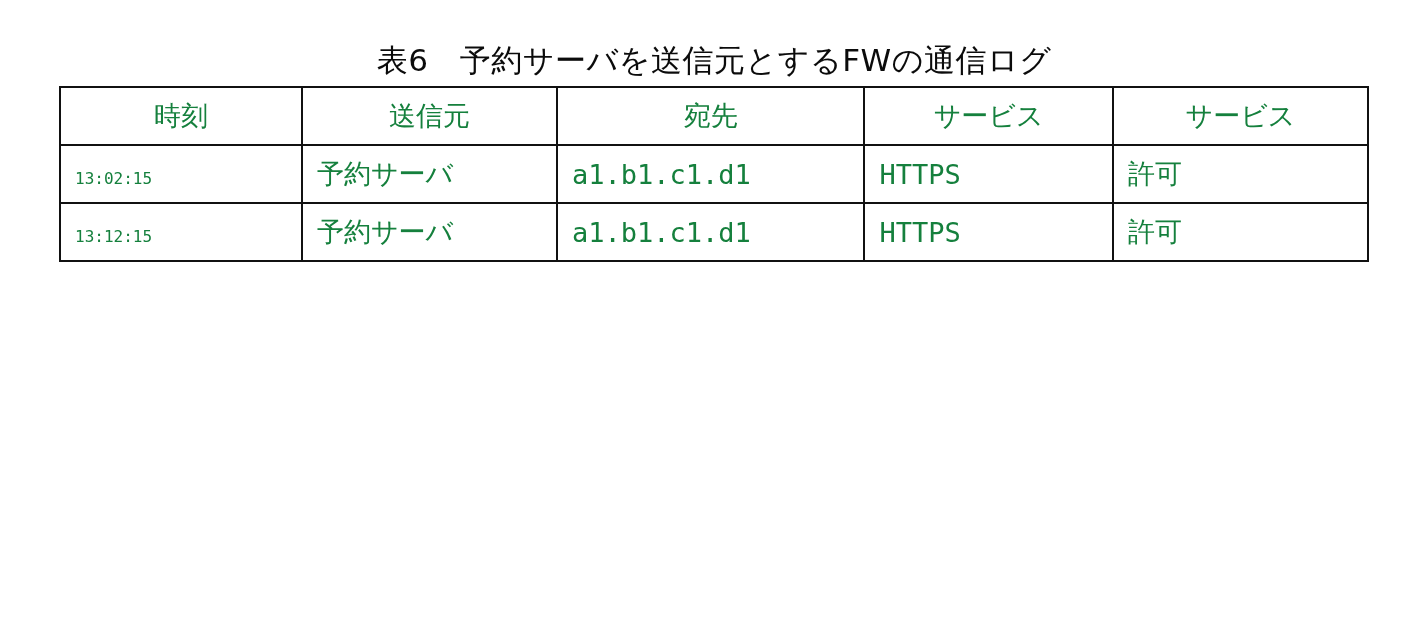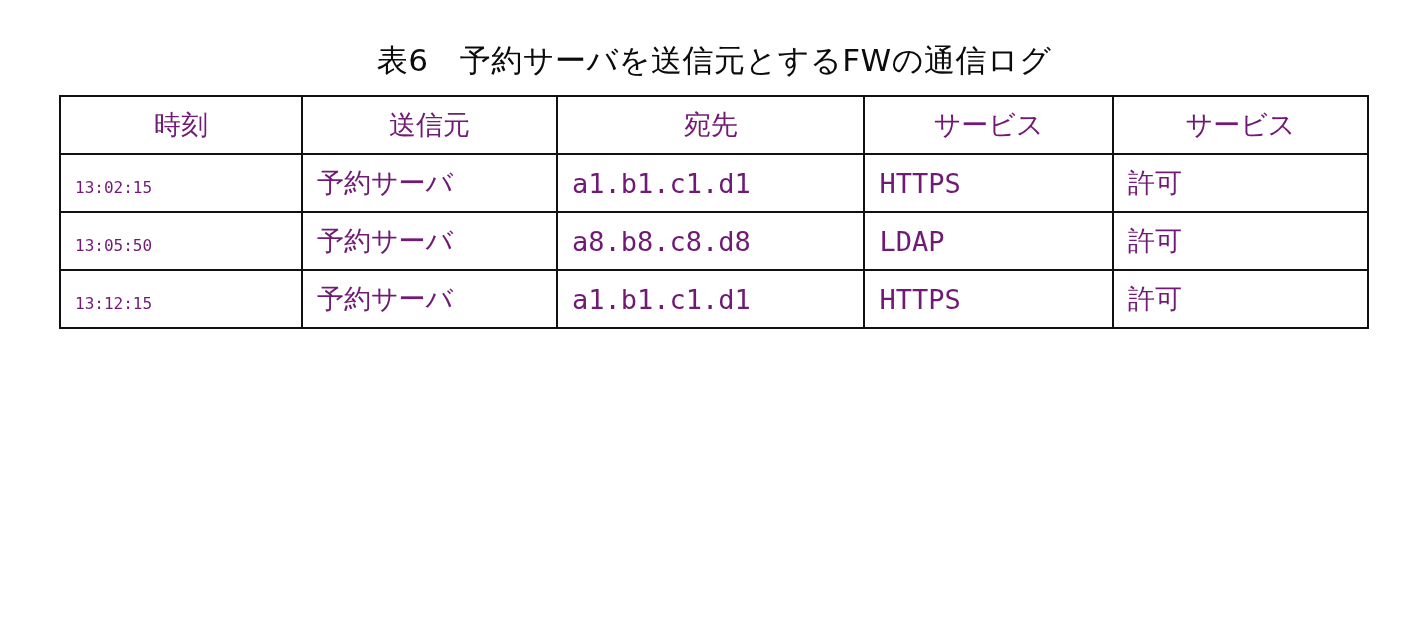--- a/index.html
+++ b/index.html
@@ -20,21 +20,21 @@
     height: 632px;
     box-sizing: border-box;
     padding: 0;
   }
   .table-caption {
     text-align: center;
     font-size: 31px;
     letter-spacing: 0.5px;
     margin: 0;
     padding-top: 40px;
-    padding-bottom: 13px;
+    padding-bottom: 4px;
     font-weight: 400;
     color: #0b0b0b;
     white-space: pre;
   }
   .table-wrap {
     margin: 0 auto;
     width: 1310px;
   }
   table.log {
     border-collapse: collapse;
@@ -43,21 +43,21 @@
     background: #fff;
   }
   table.log th,
   table.log td {
     border: 2px solid #111111;
     height: 58px;
     font-size: 27px;
     font-weight: 400;
     padding: 0 14px;
     box-sizing: border-box;
-    color: #701a75;
+    color: #15803d;
   }
   table.log th {
     text-align: center;
   }
   table.log td {
     text-align: left;
   }
   td.c-time { text-align: center; }
   td.c-src  { text-align: center; }
   td.c-dst  { text-align: left; padding-left: 22px; font-family: "DejaVu Sans Mono", "Liberation Mono", monospace; font-size: 25px; letter-spacing: 0px; }
@@ -101,27 +101,20 @@
       </thead>
       <tbody>
         <tr>
           <td class="c-time"><span class="time-mono">13:02:15</span></td>
           <td class="c-src">予約サーバ</td>
           <td class="c-dst">a1.b1.c1.d1</td>
           <td class="c-svc">HTTPS</td>
           <td class="c-res">許可</td>
         </tr>
         <tr>
-          <td class="c-time"><span class="time-mono">13:05:50</span></td>
-          <td class="c-src">予約サーバ</td>
-          <td class="c-dst">a8.b8.c8.d8</td>
-          <td class="c-svc">LDAP</td>
-          <td class="c-res">許可</td>
-        </tr>
-        <tr>
           <td class="c-time"><span class="time-mono">13:12:15</span></td>
           <td class="c-src">予約サーバ</td>
           <td class="c-dst">a1.b1.c1.d1</td>
           <td class="c-svc">HTTPS</td>
           <td class="c-res">許可</td>
         </tr>
       </tbody>
     </table>
   </div>
 

